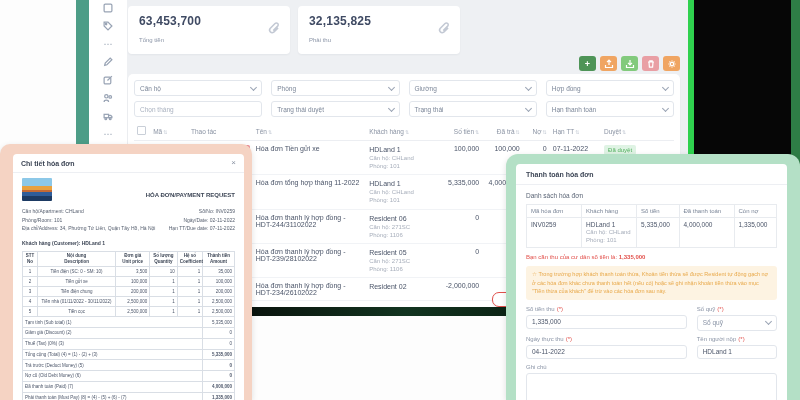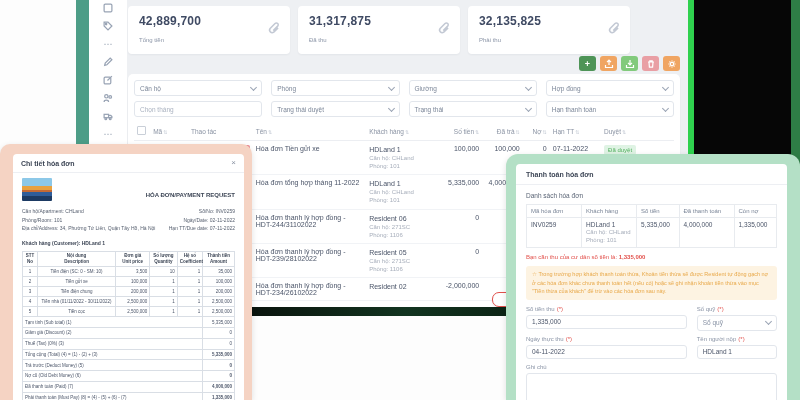--- a/index.html
+++ b/index.html
@@ -147,29 +147,22 @@
             <rect x="2" y="1" width="5" height="7"></rect>
             <circle cx="5.8" cy="4.5" r=".5"></circle>
           </svg>
         </span>
     </div>
 
     <div class="content">
 
       <div class="cards">
         <div class="card">
-          <div class="val">42,889,700</div>
+          <div class="val">63,453,700</div>
           <div class="lab">Tổng tiền</div>
-          <span class="clip"><svg viewBox="0 0 10 10">
-                <path d="M8.5 4.5L5.2 7.8a2 2 0 01-2.8-2.8l3.8-3.8a1.4 1.4 0 012 2L4.8 6.6"></path>
-              </svg></span>
-        </div>
-        <div class="card">
-          <div class="val">31,317,875</div>
-          <div class="lab">Đã thu</div>
           <span class="clip"><svg viewBox="0 0 10 10">
                 <path d="M8.5 4.5L5.2 7.8a2 2 0 01-2.8-2.8l3.8-3.8a1.4 1.4 0 012 2L4.8 6.6"></path>
               </svg></span>
         </div>
         <div class="card">
           <div class="val">32,135,825</div>
           <div class="lab">Phải thu</div>
           <span class="clip"><svg viewBox="0 0 10 10">
                 <path d="M8.5 4.5L5.2 7.8a2 2 0 01-2.8-2.8l3.8-3.8a1.4 1.4 0 012 2L4.8 6.6"></path>
               </svg></span>

